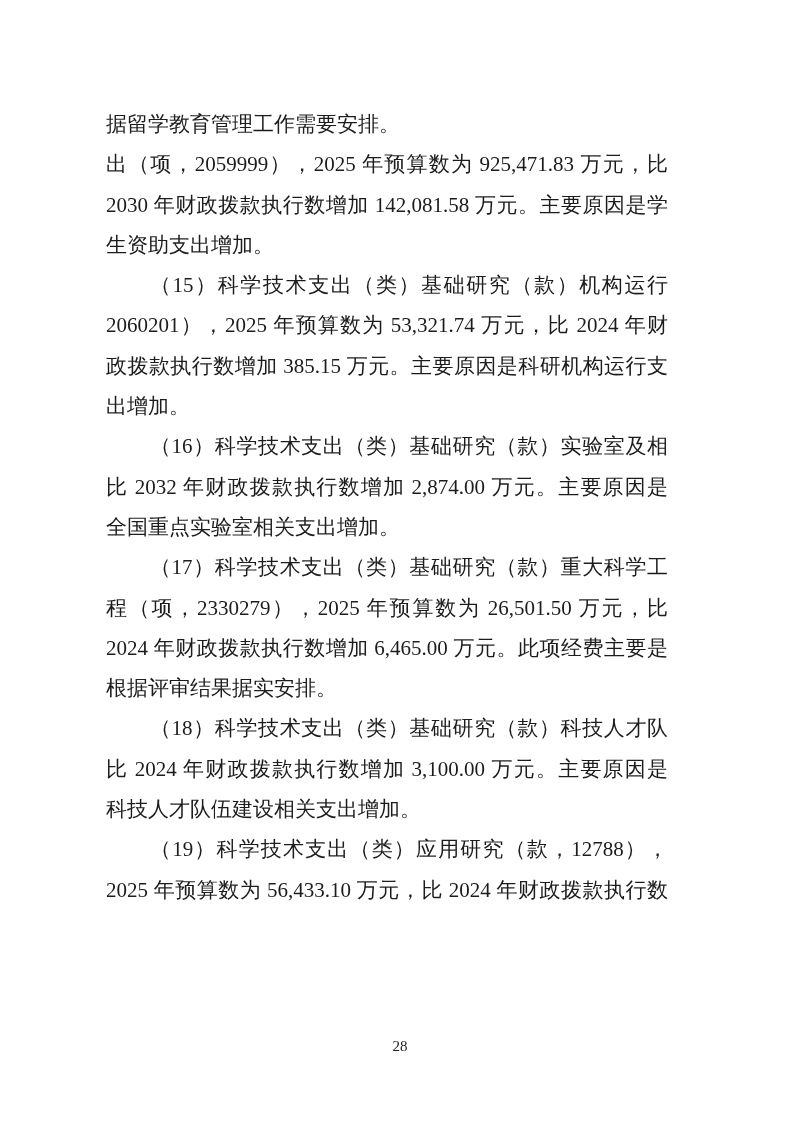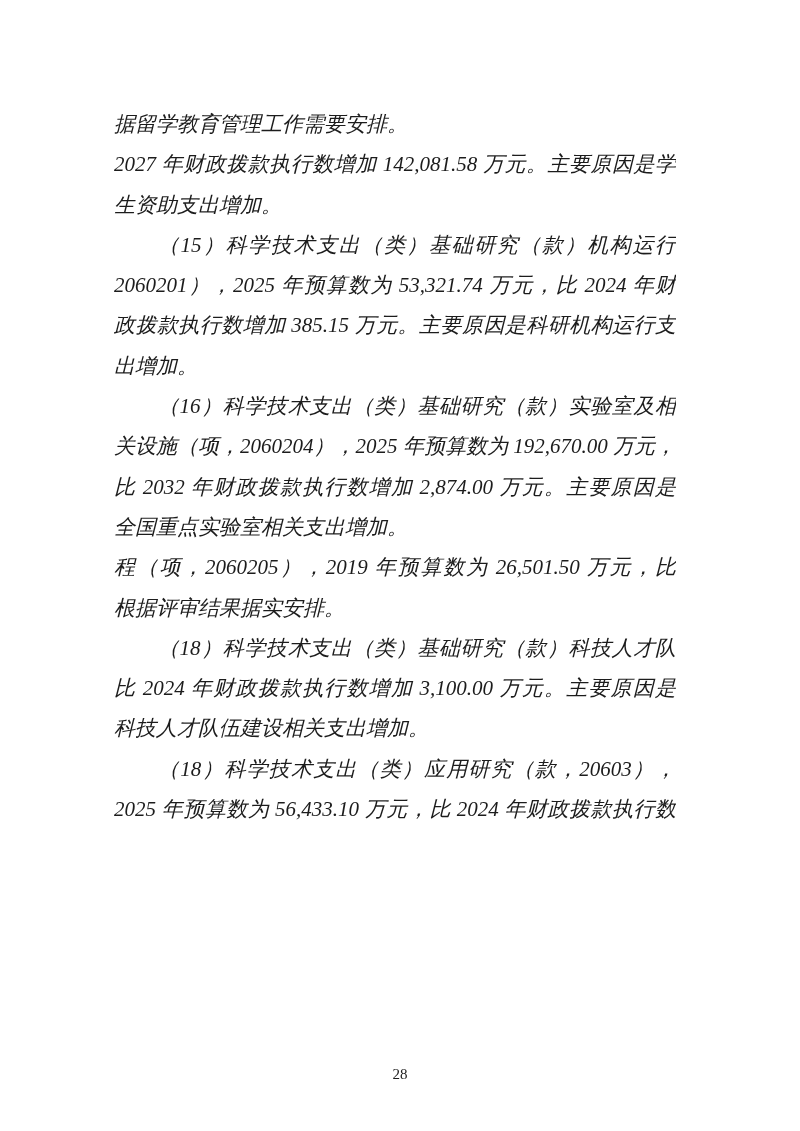--- a/index.html
+++ b/index.html
@@ -10,24 +10,23 @@
   .page {
     position: relative;
     width: 800px;
     height: 1131px;
     background: #ffffff;
     overflow: hidden;
     font-family: "Liberation Serif", "DejaVu Serif", serif;
   }
   .textblock {
     position: absolute;
-    left: 114px;
+    left: 106px;
     top: 104px;
     width: 562px;
-    font-style: italic;
   }
   .line {
     height: 40.3px;
     line-height: 40.3px;
     font-size: 21px;
     color: #1c1c1c;
     overflow: hidden;
     white-space: normal;
   }
   .line.just {
@@ -44,55 +43,56 @@
   }
   .pagenum {
     position: absolute;
     left: 0;
     top: 1038px;
     width: 800px;
     text-align: center;
     font-size: 15px;
     color: #1c1c1c;
     font-family: "Liberation Serif", "DejaVu Serif", serif;
-    margin-top: 28px;
   }
 </style>
 </head>
 <body>
 
 <div class="page">
   <div class="textblock">
       <div>
         <div class="line plain">据留学教育管理工作需要安排。</div>
       </div>
       <div>
-        <div class="line just">2027 年财政拨款执行数增加 142,081.58 万元。主要原因是学</div>
+        <div class="line just">出（项，2059999），2025 年预算数为 925,471.83 万元，比</div>
+        <div class="line just">2030 年财政拨款执行数增加 142,081.58 万元。主要原因是学</div>
         <div class="line plain">生资助支出增加。</div>
       </div>
       <div>
         <div class="line just indent">（15）科学技术支出（类）基础研究（款）机构运行（项，</div>
         <div class="line just">2060201），2025 年预算数为 53,321.74 万元，比 2024 年财</div>
         <div class="line just">政拨款执行数增加 385.15 万元。主要原因是科研机构运行支</div>
         <div class="line plain">出增加。</div>
       </div>
       <div>
         <div class="line just indent">（16）科学技术支出（类）基础研究（款）实验室及相</div>
-        <div class="line just">关设施（项，2060204），2025 年预算数为 192,670.00 万元，</div>
         <div class="line just">比 2032 年财政拨款执行数增加 2,874.00 万元。主要原因是</div>
         <div class="line plain">全国重点实验室相关支出增加。</div>
       </div>
       <div>
-        <div class="line just">程（项，2060205），2019 年预算数为 26,501.50 万元，比</div>
+        <div class="line just indent">（17）科学技术支出（类）基础研究（款）重大科学工</div>
+        <div class="line just">程（项，2330279），2025 年预算数为 26,501.50 万元，比</div>
+        <div class="line just">2024 年财政拨款执行数增加 6,465.00 万元。此项经费主要是</div>
         <div class="line plain">根据评审结果据实安排。</div>
       </div>
       <div>
         <div class="line just indent">（18）科学技术支出（类）基础研究（款）科技人才队</div>
         <div class="line just">比 2024 年财政拨款执行数增加 3,100.00 万元。主要原因是</div>
         <div class="line plain">科技人才队伍建设相关支出增加。</div>
       </div>
       <div>
-        <div class="line just indent">（18）科学技术支出（类）应用研究（款，20603），</div>
+        <div class="line just indent">（19）科学技术支出（类）应用研究（款，12788），</div>
         <div class="line just">2025 年预算数为 56,433.10 万元，比 2024 年财政拨款执行数</div>
       </div>
     </div>
   <div class="pagenum">28</div>
 </div>
 
 </body></html>

